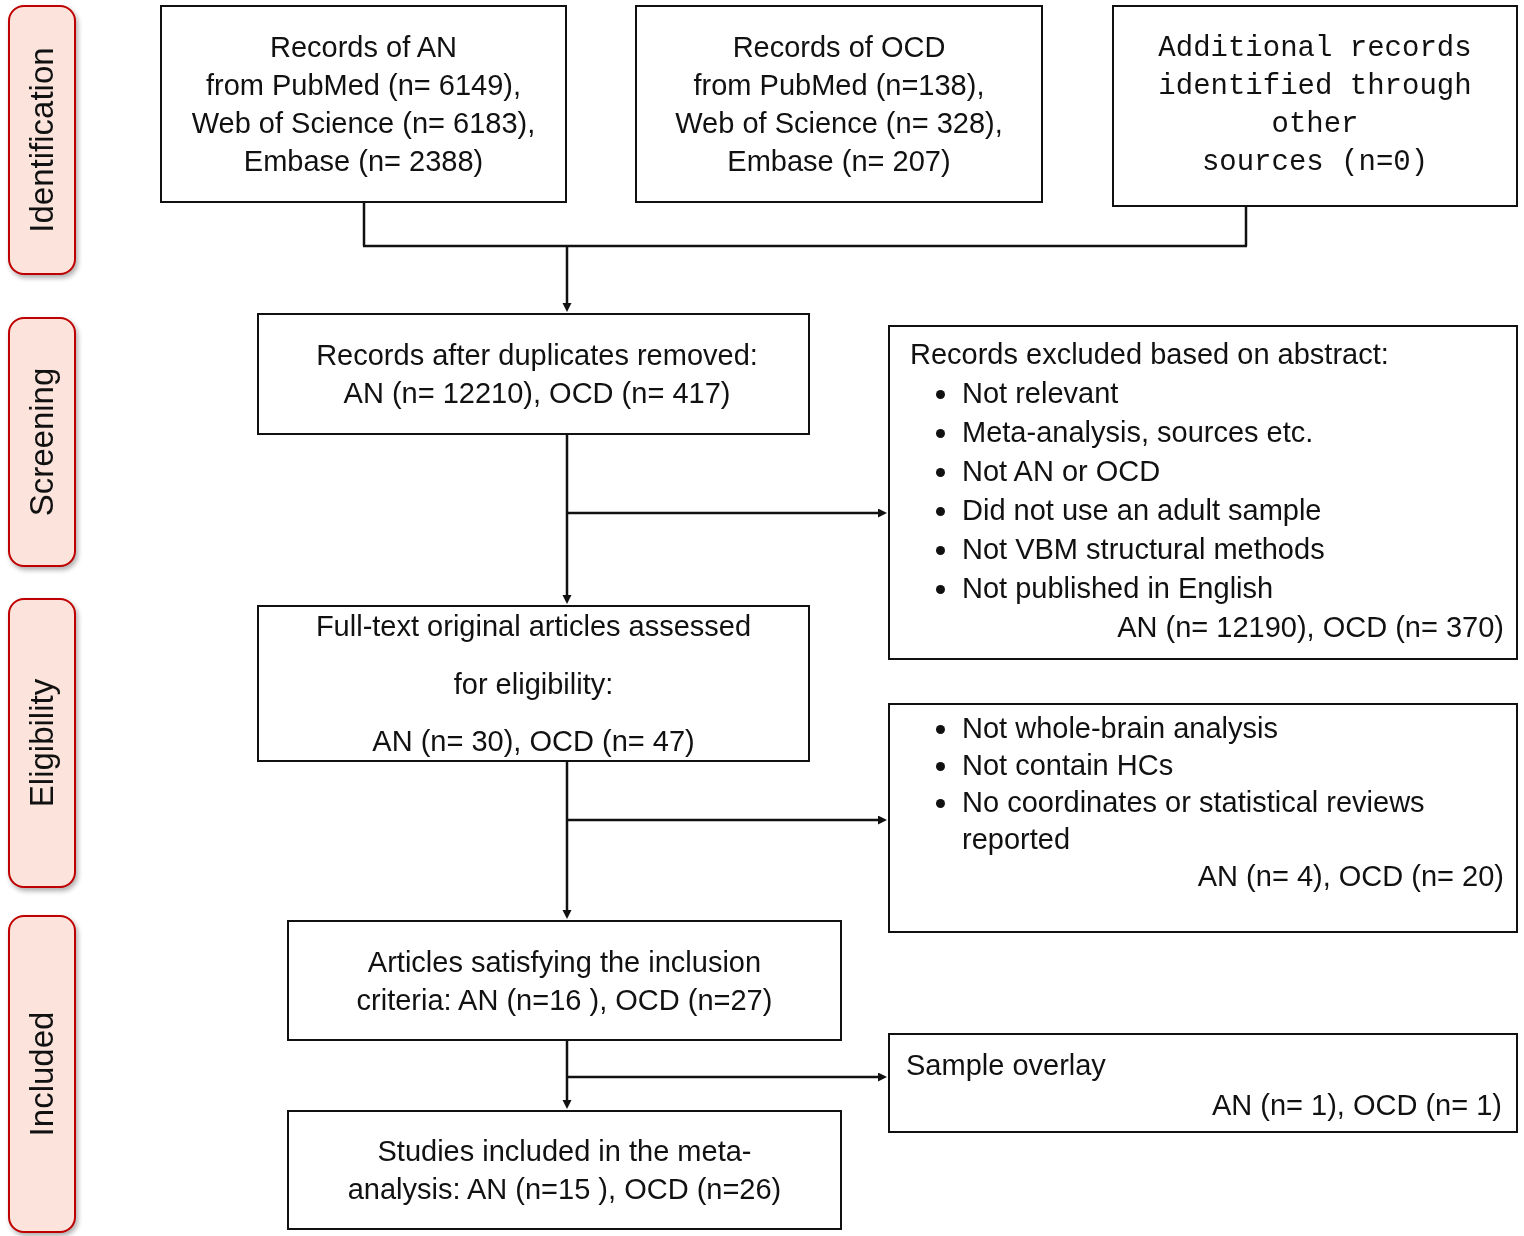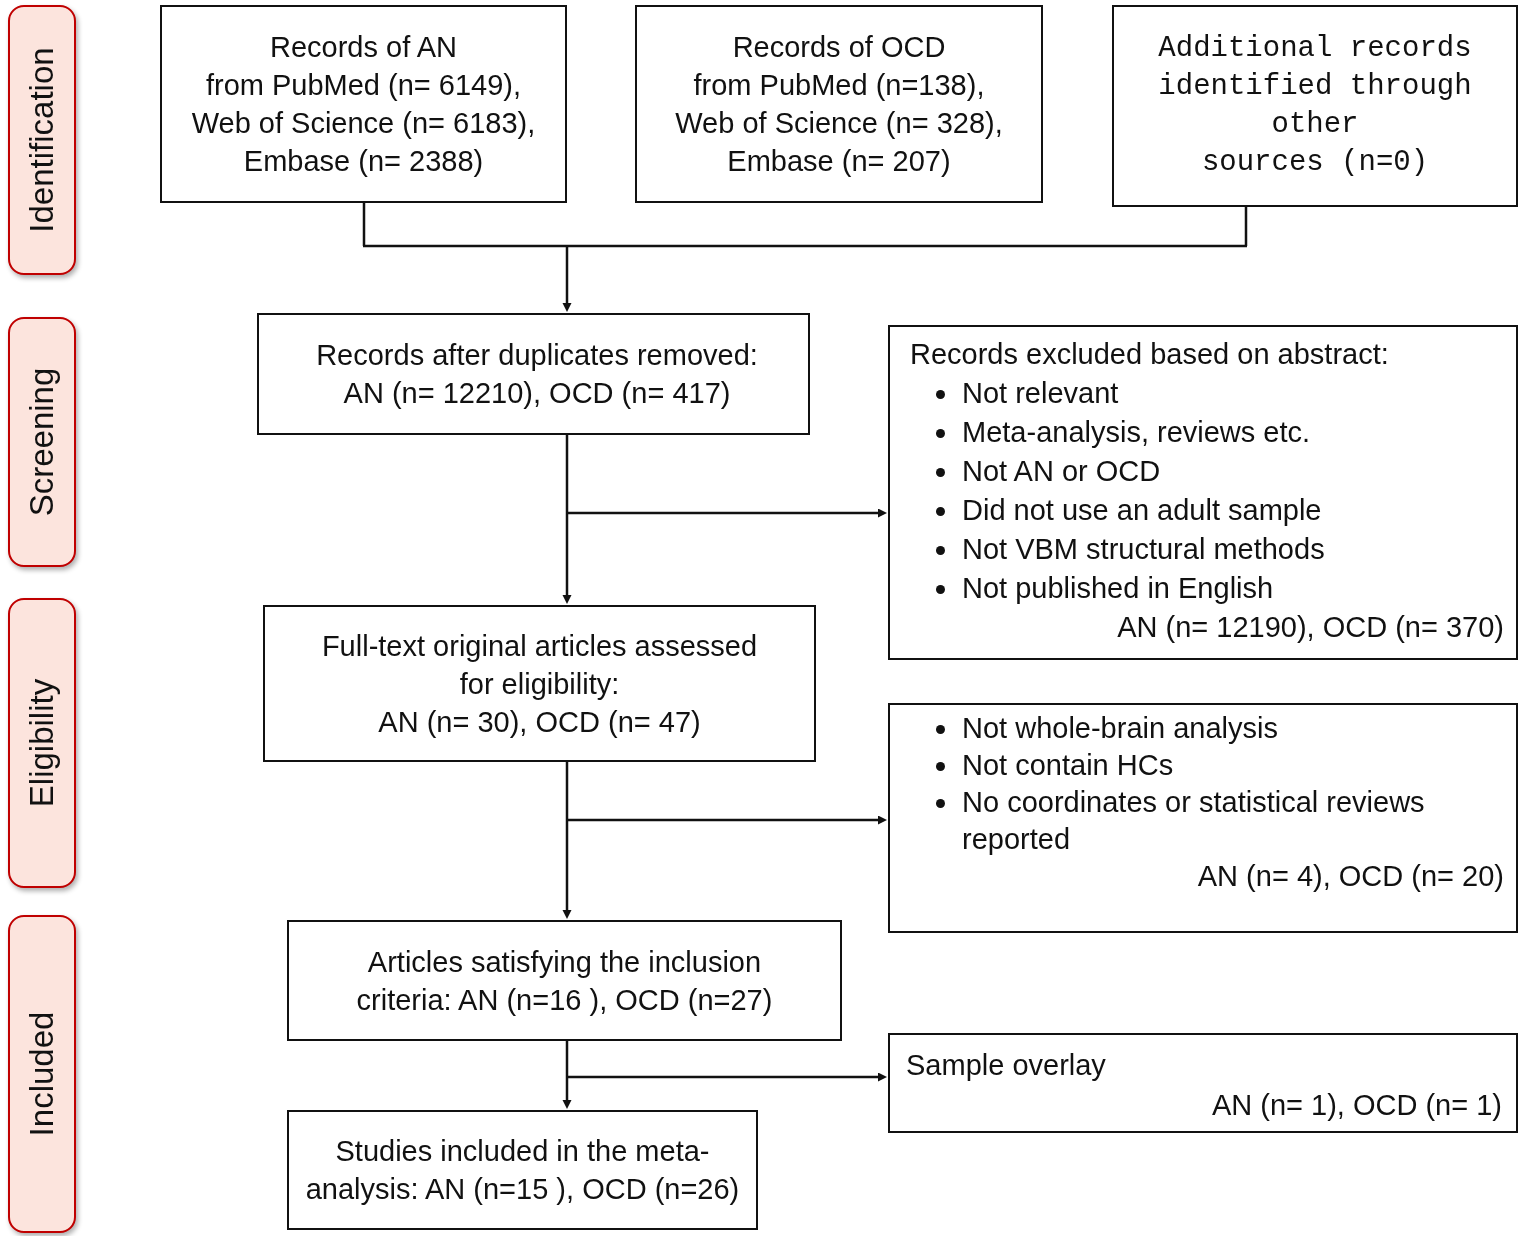--- a/index.html
+++ b/index.html
@@ -130,30 +130,30 @@
 
   <div class="box center-box" style="left:257px; top:313px; width:553px; height:122px;padding-left:7px;">
     <div>Records after duplicates removed:</div>
     <div>AN (n= 12210), OCD (n= 417)</div>
   </div>
 
   <div class="box side-box" style="left:888px; top:313px; width:630px; height:335px;margin-top:12px;">
     <div class="title">Records excluded based on abstract:</div>
     <ul>
       <li>Not relevant</li>
-      <li>Meta-analysis, reviews etc.</li>
+      <li>Meta-analysis, sources etc.</li>
       <li>Not AN or OCD</li>
       <li>Did not use an adult sample</li>
       <li>Not VBM structural methods</li>
       <li>Not published in English</li>
     </ul>
     <div class="counts">AN (n= 12190), OCD (n= 370)</div>
   </div>
 
-  <div class="box center-box" style="left:263px; top:605px; width:553px; height:157px;">
+  <div class="box center-box" style="left:257px; top:605px; width:553px; height:157px;justify-content:space-between;">
     <div>Full-text original articles assessed</div>
     <div>for eligibility:</div>
     <div>AN (n= 30), OCD (n= 47)</div>
   </div>
 
   <div class="box side-box tight" style="left:888px; top:703px; width:630px; height:230px;">
     <ul>
       <li>Not whole-brain analysis</li>
       <li>Not contain HCs</li>
       <li>No coordinates or statistical reviews reported</li>
@@ -164,18 +164,18 @@
   <div class="box center-box" style="left:287px; top:920px; width:555px; height:121px;">
     <div>Articles satisfying the inclusion</div>
     <div>criteria: AN (n=16 ), OCD (n=27)</div>
   </div>
 
   <div class="box overlay-box" style="left:888px; top:1033px; width:630px; height:100px;">
     <div>Sample overlay</div>
     <div class="counts">AN (n= 1), OCD (n= 1)</div>
   </div>
 
-  <div class="box center-box" style="left:287px; top:1110px; width:471px; height:120px;">
+  <div class="box center-box" style="left:287px; top:1110px; width:555px; height:120px;">
     <div>Studies included in the meta-</div>
     <div>analysis: AN (n=15 ), OCD (n=26)</div>
   </div>
 
 </div>
 
 </body></html>

